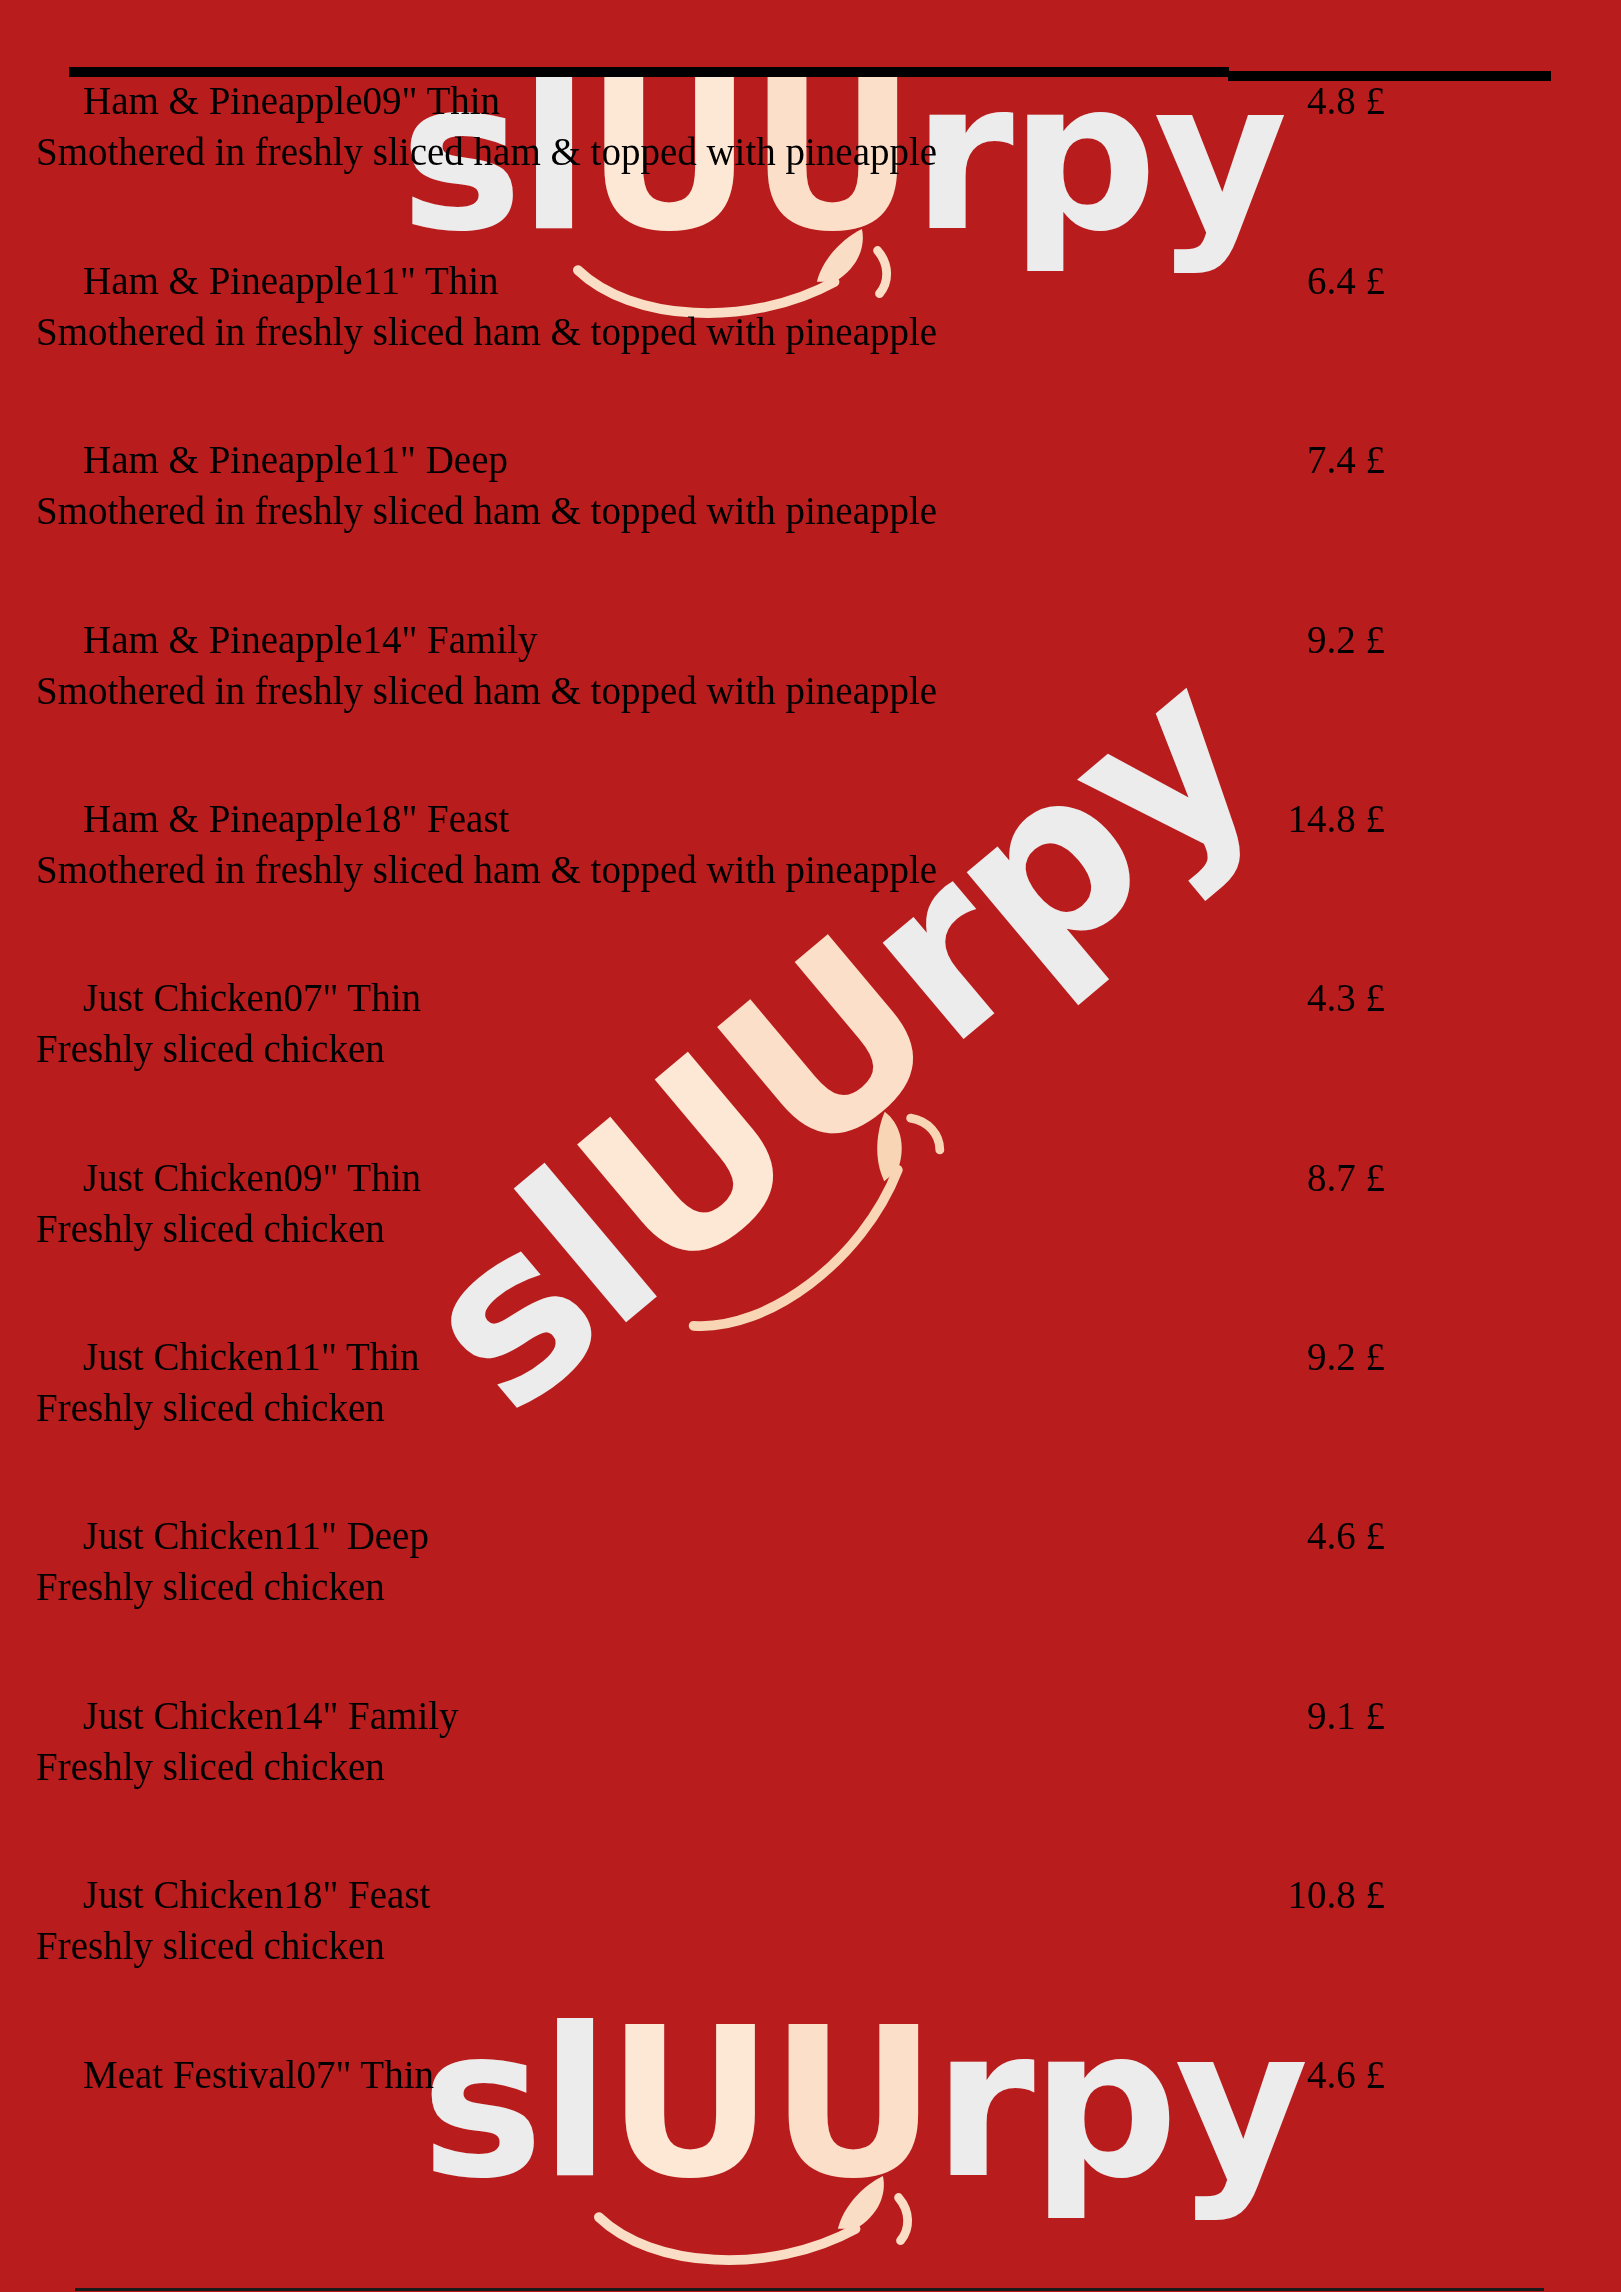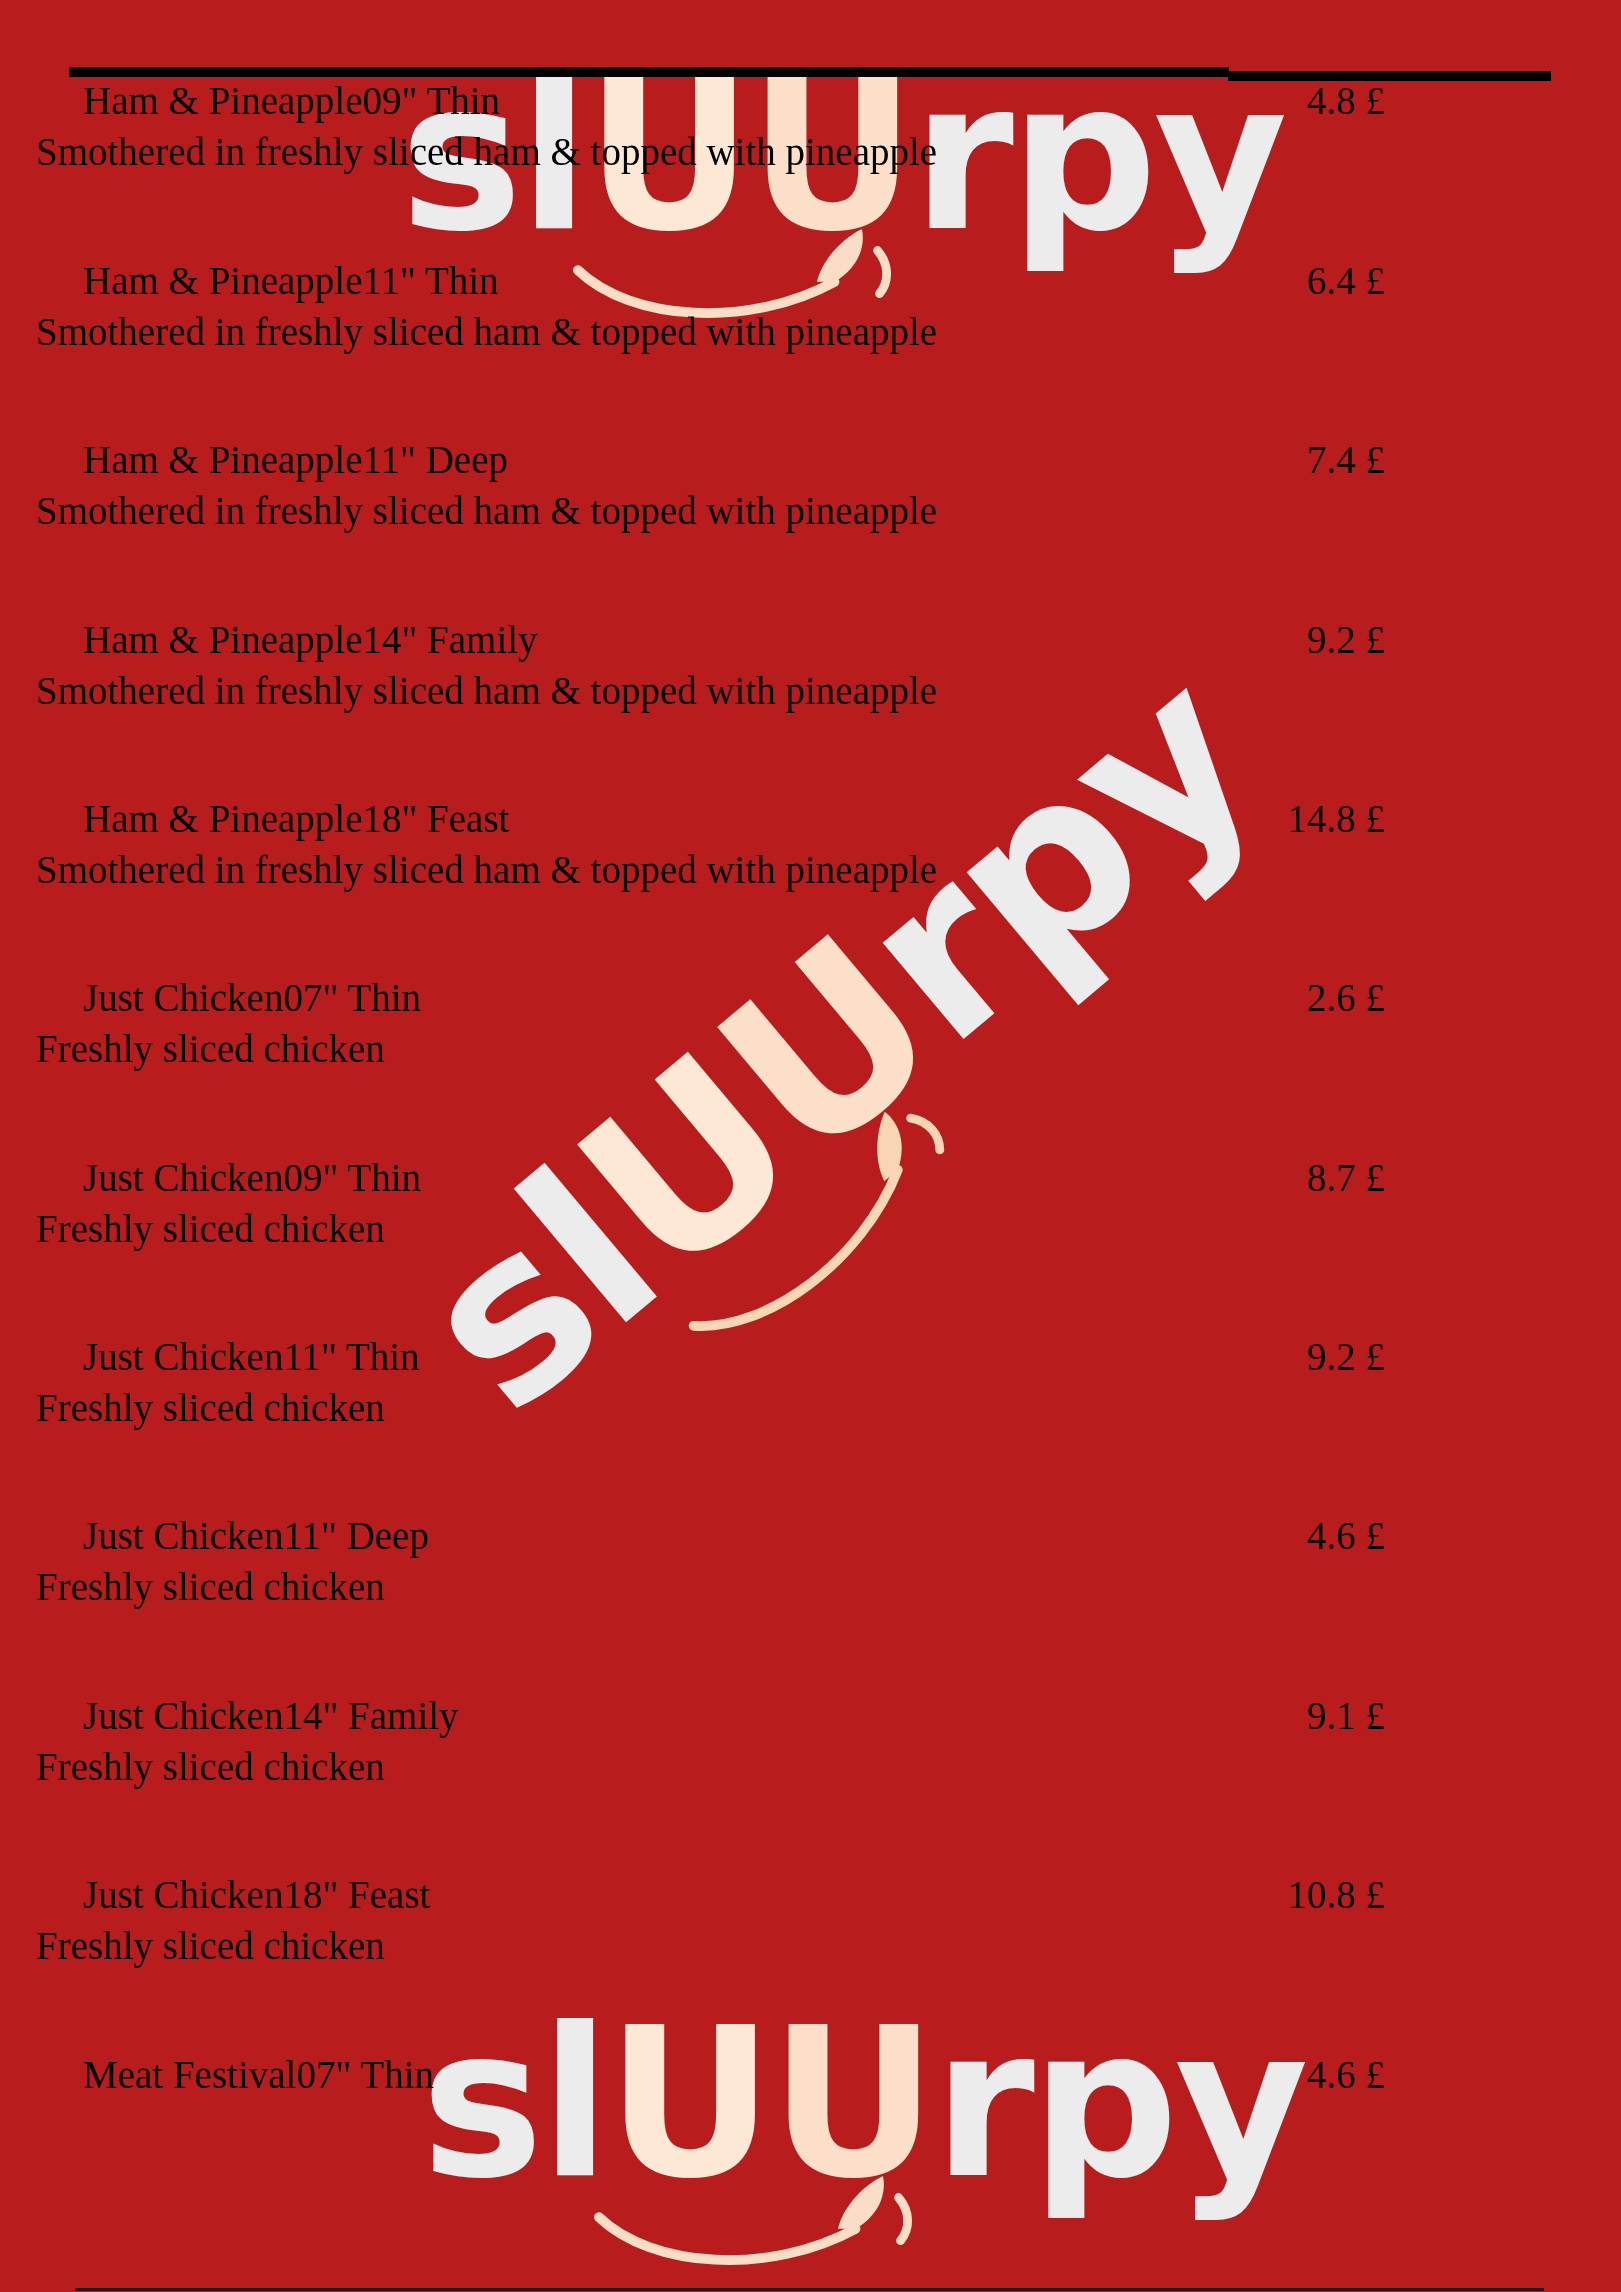--- a/index.html
+++ b/index.html
@@ -113,21 +113,21 @@
       <div class="menu-price">9.2 £</div>
     </div>
       <div class="menu-row" style="top: 793px;">
       <div class="menu-title">Ham &amp; Pineapple18" Feast</div>
       <div class="menu-desc">Smothered in freshly sliced ham &amp; topped with pineapple</div>
       <div class="menu-price">14.8 £</div>
     </div>
       <div class="menu-row" style="top: 972px;">
       <div class="menu-title">Just Chicken07" Thin</div>
       <div class="menu-desc">Freshly sliced chicken</div>
-      <div class="menu-price">2.6 £</div>
+      <div class="menu-price">4.3 £</div>
     </div>
       <div class="menu-row" style="top: 1152px;">
       <div class="menu-title">Just Chicken09" Thin</div>
       <div class="menu-desc">Freshly sliced chicken</div>
       <div class="menu-price">8.7 £</div>
     </div>
       <div class="menu-row" style="top: 1331px;">
       <div class="menu-title">Just Chicken11" Thin</div>
       <div class="menu-desc">Freshly sliced chicken</div>
       <div class="menu-price">9.2 £</div>

